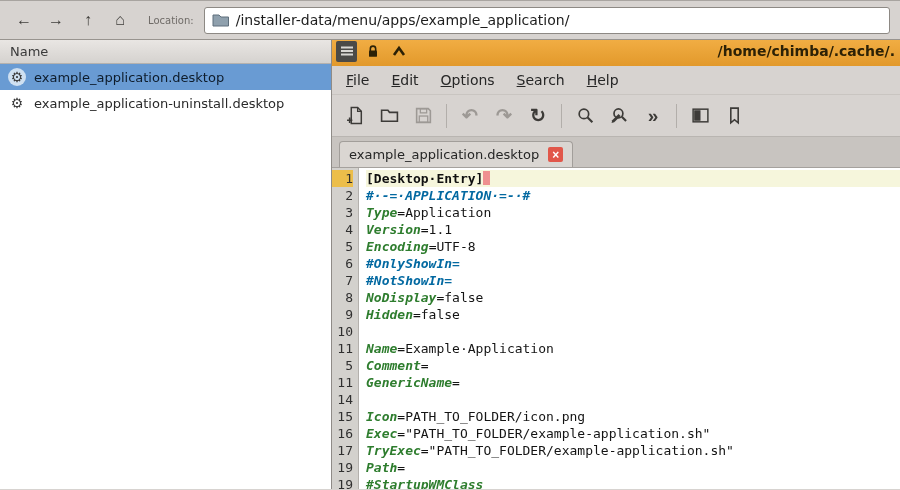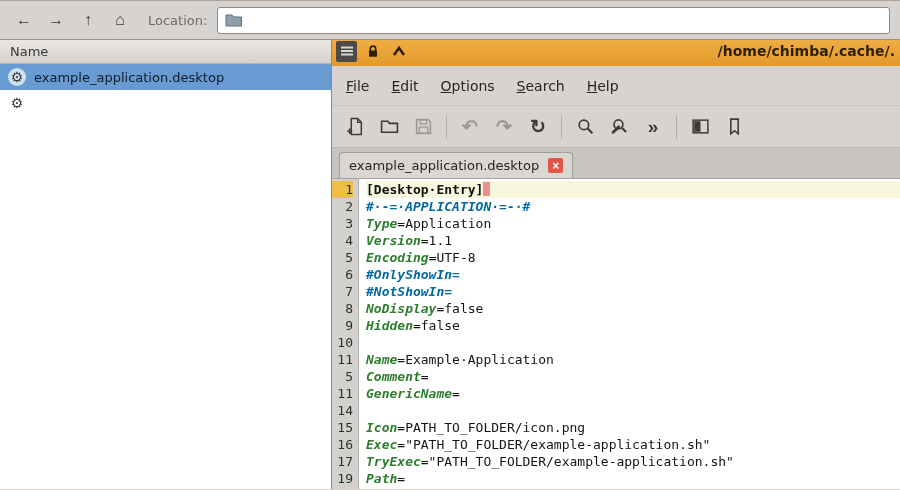--- a/index.html
+++ b/index.html
@@ -4,21 +4,21 @@
 <style>
   * { box-sizing: border-box; margin: 0; padding: 0; }
   html,body { width:900px; height:490px; overflow:hidden; }
   body { font-family:"DejaVu Sans", sans-serif; background:#d7d3d0; font-size:13px; color:#222; }
 
   
   .top-toolbar { height:40px; background:#d7d3d0; border-top:1px solid #a8a4a0;
     border-bottom:1px solid #98948f; display:flex; align-items:center; gap:4px; padding:0 10px; }
   .nav-btn { width:28px; height:26px; display:flex; align-items:center; justify-content:center;
     font-size:16px; color:#3e3c39; border-radius:3px; cursor:default; background:transparent; border:none; }
-  .loc-label { color:#6f6b67; margin:0 6px 0 10px; font-size:13px; }
+  .loc-label { color:#6f6b67; margin:0 6px 0 10px; font-size:10px; }
   .location-input { flex:1; height:27px; background:#fff; border:1px solid #8d8984; border-radius:3px;
     display:flex; align-items:center; gap:7px; padding:0 7px; font-size:14px; color:#1d1d1d; }
 
   
   .main { display:flex; height:449px; }
 
   
   .file-panel { width:332px; background:#fff; border-right:1px solid #8f8b87; display:flex; flex-direction:column; }
   .file-panel-header { height:24px; background:linear-gradient(#e9e6e3,#d5d2cf);
     border-bottom:1px solid #b4b1ae; display:flex; align-items:center; padding:0 10px; color:#3a3a3a; }
@@ -31,21 +31,21 @@
   
   .editor-win { flex:1; min-width:0; display:flex; flex-direction:column; }
 
   .titlebar { height:26px; background:linear-gradient(#f1ad43,#e2992b); display:flex; align-items:center;
     gap:5px; padding:0 4px 4px 4px; }
   .tb-btn { width:21px; height:21px; display:flex; align-items:center; justify-content:center; border:none; background:transparent; }
   .tb-btn.menu { background:#4b4a47; border-radius:2px; }
   .titlebar-title { flex:1; text-align:right; font-weight:bold; font-size:14px; color:#2c2106;
     white-space:nowrap; overflow:hidden; padding-right:1px; }
 
-  .menubar { height:40px; background:#d7d3d0; border-bottom:1px solid #c9c5c1;
+  .menubar { height:29px; background:#d7d3d0; border-bottom:1px solid #c9c5c1;
     display:flex; align-items:center; gap:22px; padding:0 14px; font-size:14px; color:#262626; }
   .menu-item { display:inline-block; cursor:default; }
   .menu-item::first-letter { text-decoration:underline; }
 
   .edit-toolbar { height:42px; background:#d7d3d0; border-bottom:1px solid #b9b5b1;
     display:flex; align-items:center; gap:12px; padding:0 12px; }
   .tbico { width:22px; height:22px; display:flex; align-items:center; justify-content:center;
     background:transparent; border:none; }
   .ico-dark { color:#3d3b38; }
   .ico-dim  { color:#9d9995; }
@@ -84,35 +84,37 @@
   <button class="nav-btn">→</button>
   <button class="nav-btn">↑</button>
   <button class="nav-btn">⌂</button>
   <span class="loc-label">Location:</span>
   <div class="location-input">
     <span style="display:flex">
       <svg width="17" height="14" viewBox="0 0 17 14">
           <path d="M1 2h6l2 2h7.5v9H1z" fill="#8fa0ad" stroke="#5f6f7c" stroke-width="1"></path>
         </svg>
     </span>
+    <span>/installer-data/menu/apps/example_application/</span>
   </div>
 </div>
 
 <div class="main">
 
   <div class="file-panel">
     <div class="file-panel-header">
       <span>Name</span>
     </div>
     <div class="file-row selected">
       <span class="gear-badge circled">⚙</span>
       <span>example_application.desktop</span>
     </div>
     <div class="file-row">
       <span class="gear-badge">⚙</span>
+      <span>example_application-uninstall.desktop</span>
     </div>
   </div>
 
   <div class="editor-win">
 
     <div class="titlebar">
       <button class="tb-btn menu">
         <svg width="14" height="12" viewBox="0 0 14 12">
             <g fill="#d9d7d3">
               <rect x="1" y="1.5" width="12" height="2"></rect>

